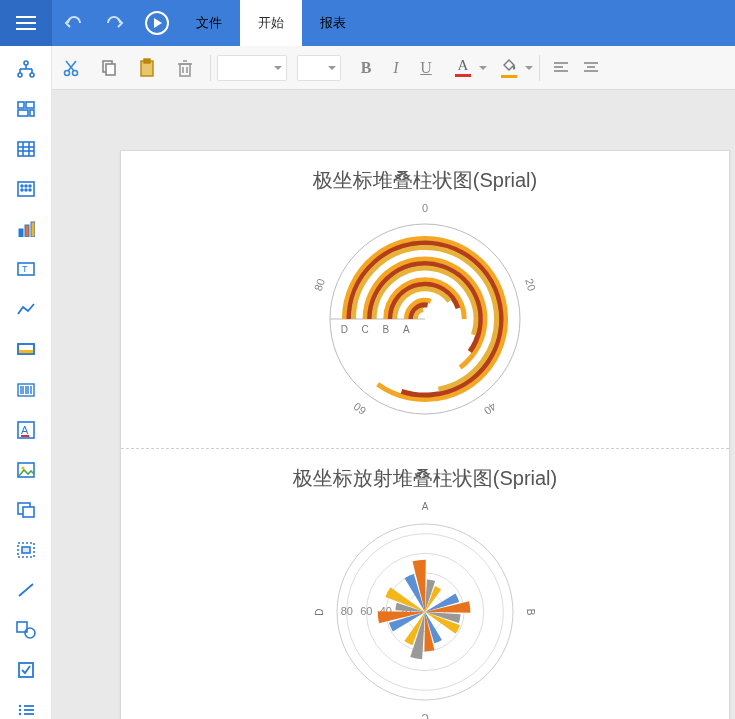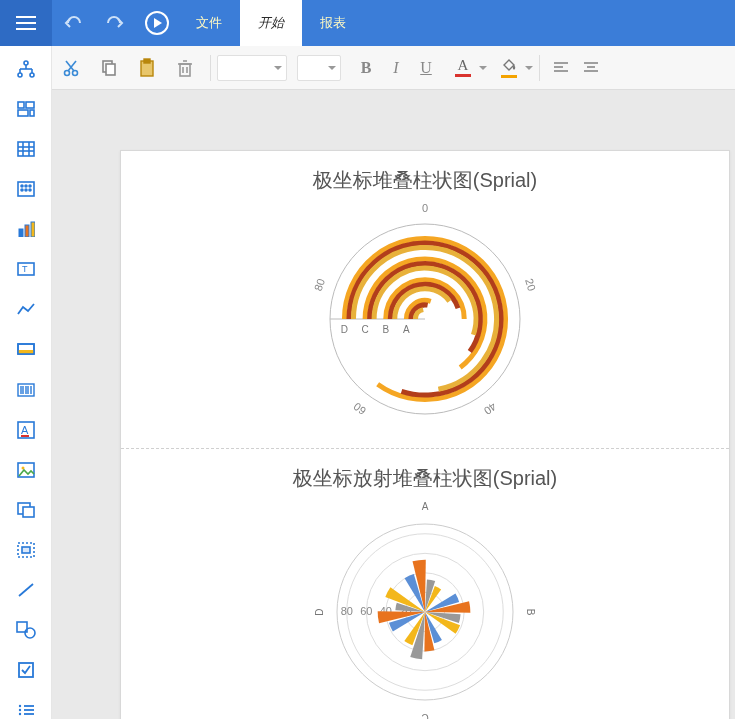--- a/index.html
+++ b/index.html
@@ -6,22 +6,22 @@
 body { font-family: "Microsoft YaHei", Arial, sans-serif; font-size: 13px; background: #fff; overflow: hidden; width: 735px; height: 719px; }
 
 
 .topbar { display: flex; height: 46px; background: #3b7dd8; color: #fff; align-items: stretch; }
 .hamburger { width: 52px; display: flex; align-items: center; justify-content: center; background: #2e6bc4; }
 .hamburger svg { stroke: #fff; }
 .topbtn { width: 42px; display: flex; align-items: center; justify-content: center; color: #cde1f8; cursor: pointer; }
 .play-circle { display: flex; align-items: center; justify-content: center; }
 .play-circle svg circle { fill: none; stroke: #fff; stroke-width: 2; }
 .play-circle svg path { fill: #fff; }
-.tab { padding: 0 18px; display: flex; align-items: center; color: #fef9c3; font-size: 13px; cursor: pointer; }
-.tab.active { background: #fff; color: #2b2b2b; font-style: italic; }
+.tab { padding: 0 18px; display: flex; align-items: center; color: #000000; font-size: 13px; cursor: pointer; }
+.tab.active { background: #fff; color: #2b2b2b; }
 
 
 .toolbar { height: 44px; background: #f7f7f7; border-bottom: 1px solid #ddd; display: flex; align-items: center; padding-left: 52px; gap: 0; }
 .tbgroup { display: flex; align-items: center; }
 .tbbtn { width: 38px; height: 38px; display: flex; align-items: center; justify-content: center; cursor: pointer; color: #888; }
 .tbsep { width: 1px; height: 26px; background: #ddd; margin: 0 6px; }
 .tbdrop { display: flex; align-items: center; border: 1px solid #e0e0e0; background: #fff; height: 26px; padding: 0 4px 0 8px; min-width: 56px; color: #888; font-size: 12px; border-radius: 2px; }
 .tbdrop .caret { margin-left: auto; }
 .caret { width: 0; height: 0; border-left: 4px solid transparent; border-right: 4px solid transparent; border-top: 4px solid #999; }
 .fmtbtn { width: 30px; height: 30px; display: flex; align-items: center; justify-content: center; font-family: Georgia, serif; font-size: 16px; color: #888; cursor: pointer; }

